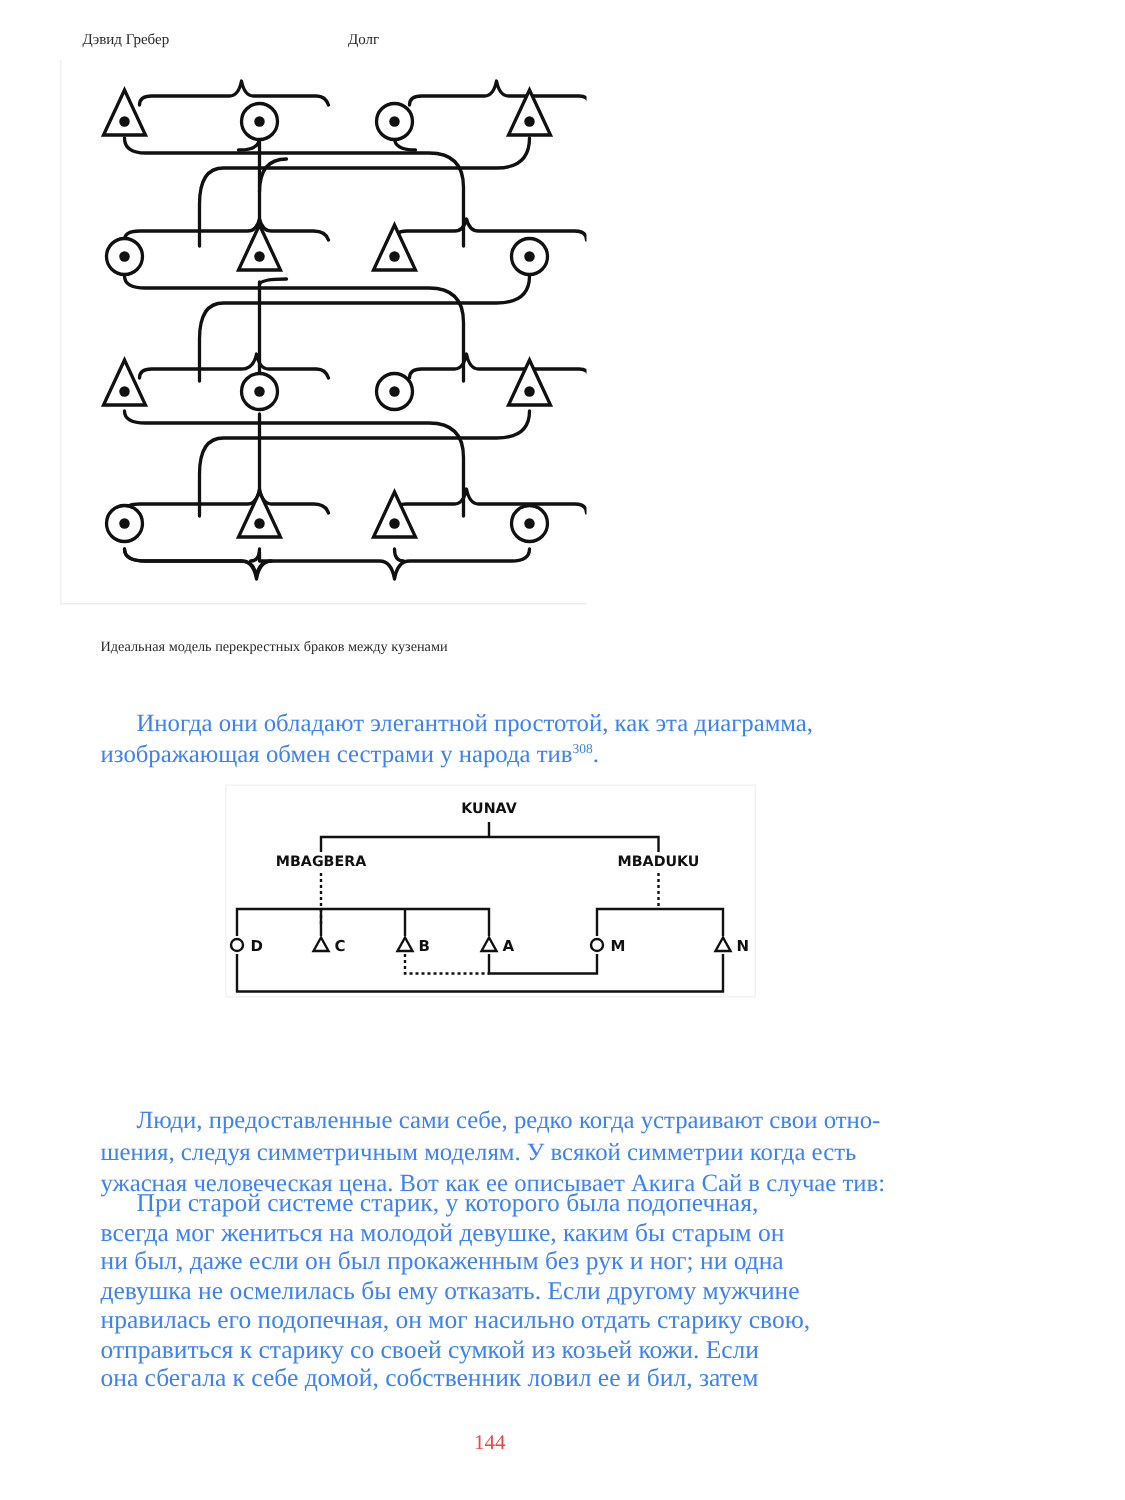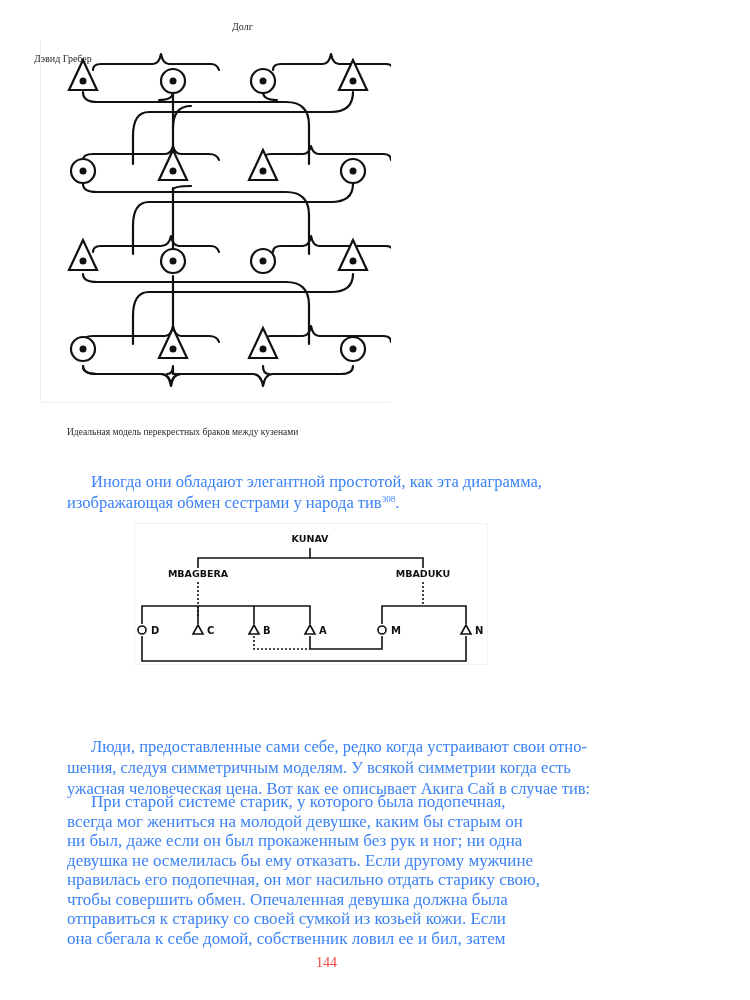--- a/index.html
+++ b/index.html
@@ -1,26 +1,26 @@
 <!DOCTYPE html>
 <html><head>
 <meta charset="utf-8">
 <style>
   html, body { margin: 0; padding: 0; background: #ffffff; }
   body { width: 750px; height: 1000px; position: relative; overflow: hidden; font-family: "Liberation Serif", serif; color: #1a1a1a; }
   .running-head { position: absolute; top: 21px; font-size: 10px; color: #2a2a2a; }
-  #rh-author { left: 34px; margin-top: 32px; }
+  #rh-author { left: 55px; }
   #rh-title { left: 200px; margin-left: 32px; }
   #fig1 { position: absolute; left: 40px; top: 40px; width: 350px; height: 362px; border-left: 1px solid #f0f0f0; border-bottom: 1px solid #eeeeee; }
   #fig1-caption { position: absolute; left: 67px; top: 427px; font-size: 9.5px; color: #2a2a2a; }
   .para { position: absolute; font-size: 16.5px; line-height: 21px; color: #3b82f6; margin: 0; }
   .para .line { display: block; white-space: nowrap; }
   .para .indent { padding-left: 24px; }
   #p1 { left: 67px; top: 471px; }
-  #fig2 { position: absolute; left: 134px; top: 523px; width: 352px; height: 140px; border: 1px solid #f2f2f2; }
+  #fig2 { position: absolute; left: 150px; top: 523px; width: 352px; height: 140px; border: 1px solid #f2f2f2; }
   #p2 { left: 67px; top: 736px; }
   #quote { left: 67px; top: 792px; font-size: 17px; line-height: 19.5px; }
   #page-number { position: absolute; left: 316px; top: 955px; font-size: 14px; color: #ef4444; }
   sup { font-size: 9px; vertical-align: top; position: relative; top: -3px; }
   svg text { font-family: "DejaVu Sans", sans-serif; font-weight: bold; }
 </style>
 </head>
 <body>
 
 <div class="running-head" id="rh-author">Дэвид Гребер</div>
@@ -182,18 +182,17 @@
   <span class="line">шения, следуя симметричным моделям. У всякой симметрии когда есть</span>
   <span class="line">ужасная человеческая цена. Вот как ее описывает Акига Сай в случае тив:</span>
 </p>
 
 <p class="para" id="quote">
   <span class="line indent">При старой системе старик, у которого была подопечная,</span>
   <span class="line">всегда мог жениться на молодой девушке, каким бы старым он</span>
   <span class="line">ни был, даже если он был прокаженным без рук и ног; ни одна</span>
   <span class="line">девушка не осмелилась бы ему отказать. Если другому мужчине</span>
   <span class="line">нравилась его подопечная, он мог насильно отдать старику свою,</span>
-  <span class="line">чтобы совершить обмен. Опечаленная девушка должна была</span>
   <span class="line">отправиться к старику со своей сумкой из козьей кожи. Если</span>
   <span class="line">она сбегала к себе домой, собственник ловил ее и бил, затем</span>
 </p>
 
 <div id="page-number">144</div>
 
 </body></html>

